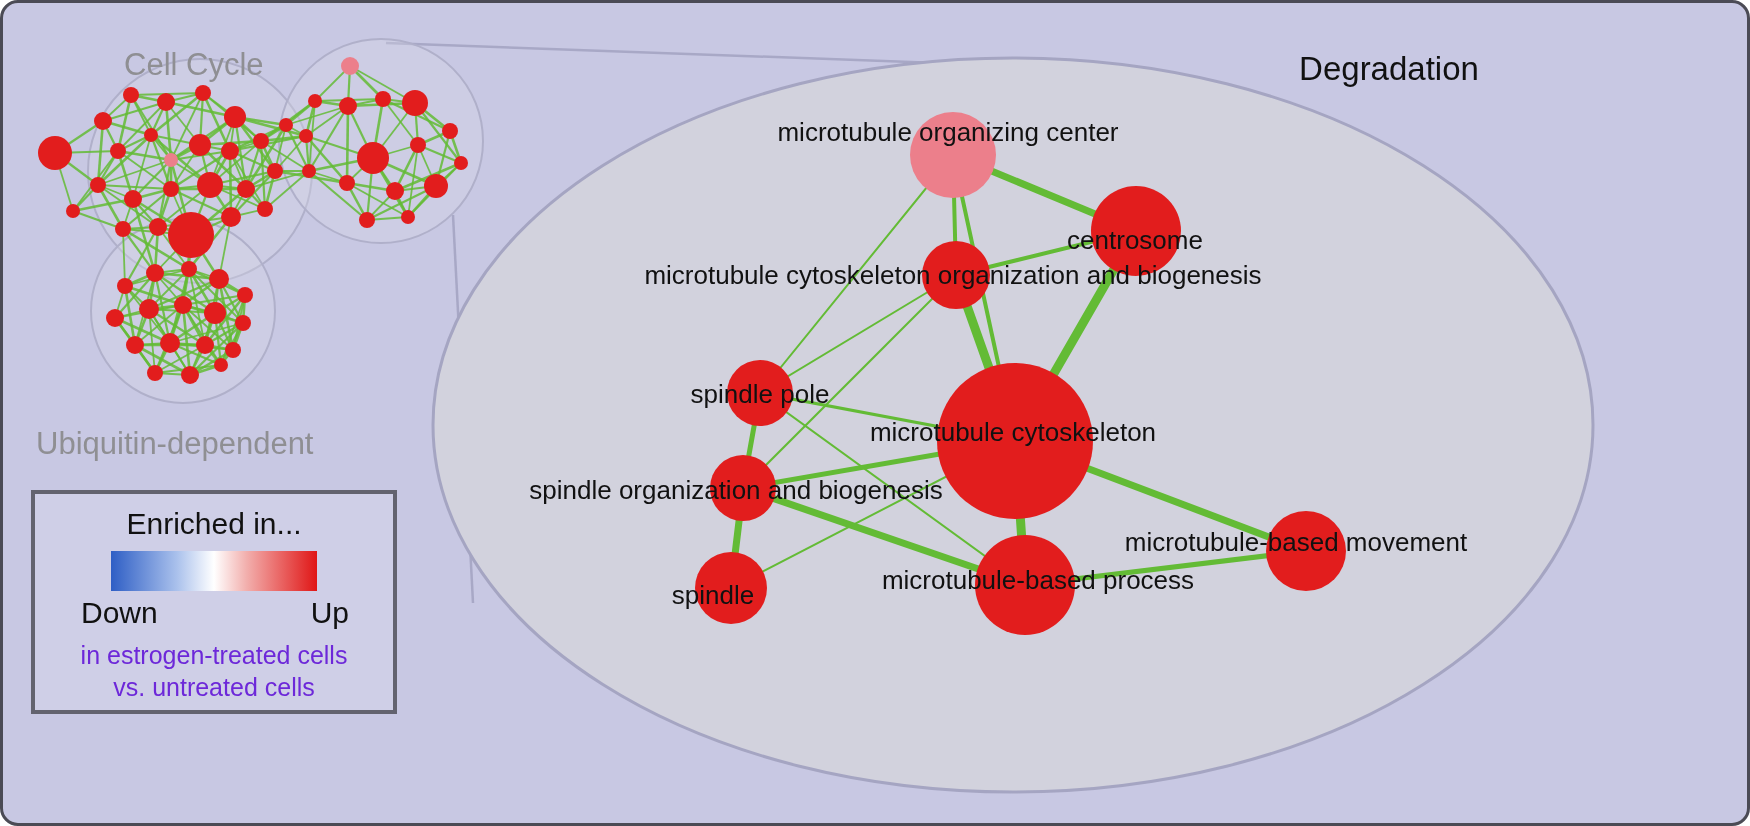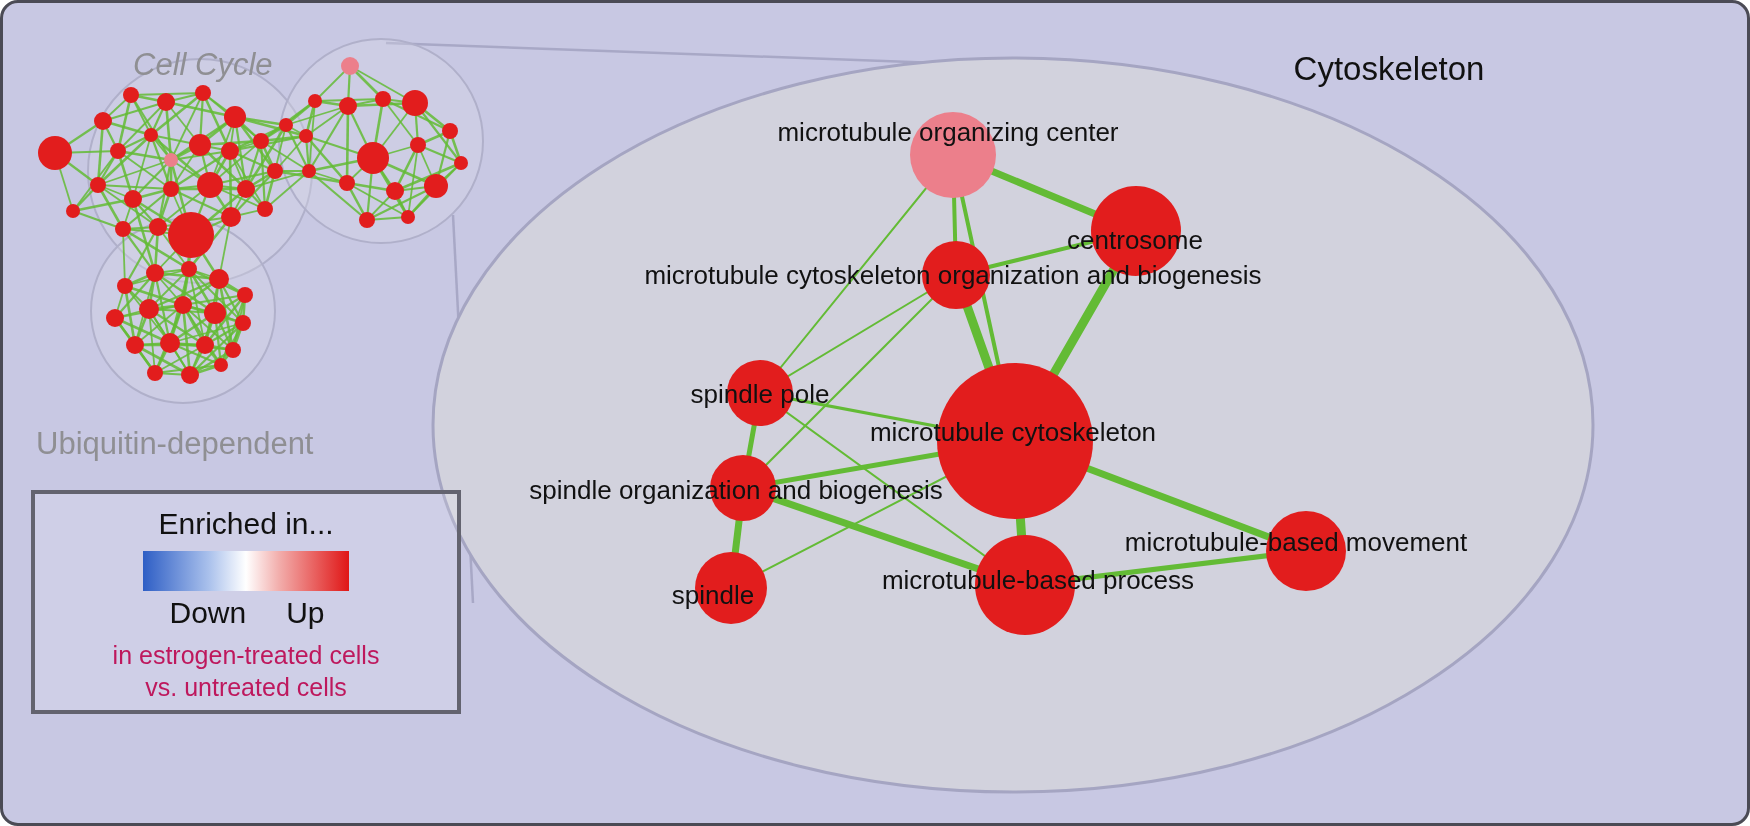--- a/index.html
+++ b/index.html
@@ -8,27 +8,27 @@
     position:relative; width:1750px; height:826px;
     background:#c8c8e3; border:3px solid #4b4b55; border-radius:18px;
     overflow:hidden;
   }
   #scene { position:absolute; left:0; top:0; }
   #scene text { font-family:"Liberation Sans", sans-serif; }
   .overlay { position:absolute; color:#111; }
   .gray-label { color:#8f8f93; font-size:31px; font-weight:400; }
   #detail-title { width:210px; text-align:center; font-size:33px; line-height:40px; color:#111; }
   #legend {
-    position:absolute; left:28px; top:487px; width:430px; height:224px;
+    position:absolute; left:28px; top:487px; width:366px; height:224px;
     border:4px solid #63636f; background:rgba(255,255,255,0.14);
   }
   .legend-title { text-align:center; font-size:30px; margin-top:13px; color:#111; }
   #legend-gradient { width:206px; height:40px; margin:10px auto 0; }
-  .legend-row { display:flex; justify-content:center; padding:0 44px 0 46px; font-size:30px; margin-top:5px; color:#111;gap:40px; }
-  .legend-caption { text-align:center; font-size:25px; line-height:32px; margin-top:9px; color:#be185d; }
+  .legend-row { display:flex; justify-content:space-between; padding:0 44px 0 46px; font-size:30px; margin-top:5px; color:#111;gap:40px; }
+  .legend-caption { text-align:center; font-size:25px; line-height:32px; margin-top:9px; color:#6d28d9; }
 </style>
 </head>
 <body>
 
 <div id="canvas" style="background: rgb(200, 200, 227); border-color: rgb(75, 75, 85);">
 
   <svg id="scene" width="1750" height="826">
       <line x1="383" y1="40" x2="935" y2="60" stroke="#a8a8c6" stroke-width="2.5"></line>
       <line x1="450" y1="212" x2="470" y2="600" stroke="#a8a8c6" stroke-width="2.5"></line>
       <ellipse cx="1010" cy="422" rx="580" ry="367" fill="#d2d2dd" stroke="#a5a5c2" stroke-width="3"></ellipse>
@@ -400,28 +400,28 @@
       <text x="1132" y="246" text-anchor="middle" font-size="26" fill="#111111">centrosome</text>
       <text x="950" y="281" text-anchor="middle" font-size="26" fill="#111111">microtubule cytoskeleton organization and biogenesis</text>
       <text x="757" y="400" text-anchor="middle" font-size="26" fill="#111111">spindle pole</text>
       <text x="1010" y="438" text-anchor="middle" font-size="26" fill="#111111">microtubule cytoskeleton</text>
       <text x="733" y="496" text-anchor="middle" font-size="26" fill="#111111">spindle organization and biogenesis</text>
       <text x="1293" y="548" text-anchor="middle" font-size="26" fill="#111111">microtubule-based movement</text>
       <text x="1035" y="586" text-anchor="middle" font-size="26" fill="#111111">microtubule-based process</text>
       <text x="710" y="601" text-anchor="middle" font-size="26" fill="#111111">spindle</text>
     </svg>
 
-  <div class="overlay gray-label" style="left:130px; top:44px;font-style:italic;">Cell Cycle</div>
+  <div class="overlay gray-label" style="left:121px; top:44px;">Cell Cycle</div>
 
   <div class="overlay gray-label" style="left:33px; top:386px; line-height:38px;margin-top:36px;">
     <div>Ubiquitin-dependent</div>
   </div>
 
   <div id="detail-title" class="overlay" style="left:1281px; top:46px;">
-    <div>Cytoskeleton</div>
+    <div>Degradation</div>
   </div>
 
   <div id="legend">
     <div class="legend-title">Enriched in...</div>
     <div id="legend-gradient" style="background: linear-gradient(to right, rgb(46, 94, 197) 0%, rgb(170, 193, 236) 32%, rgb(255, 255, 255) 50%, rgb(242, 174, 172) 66%, rgb(224, 22, 22) 100%);"></div>
     <div class="legend-row">
       <span>Down</span>
       <span>Up</span>
     </div>
     <div class="legend-caption">

